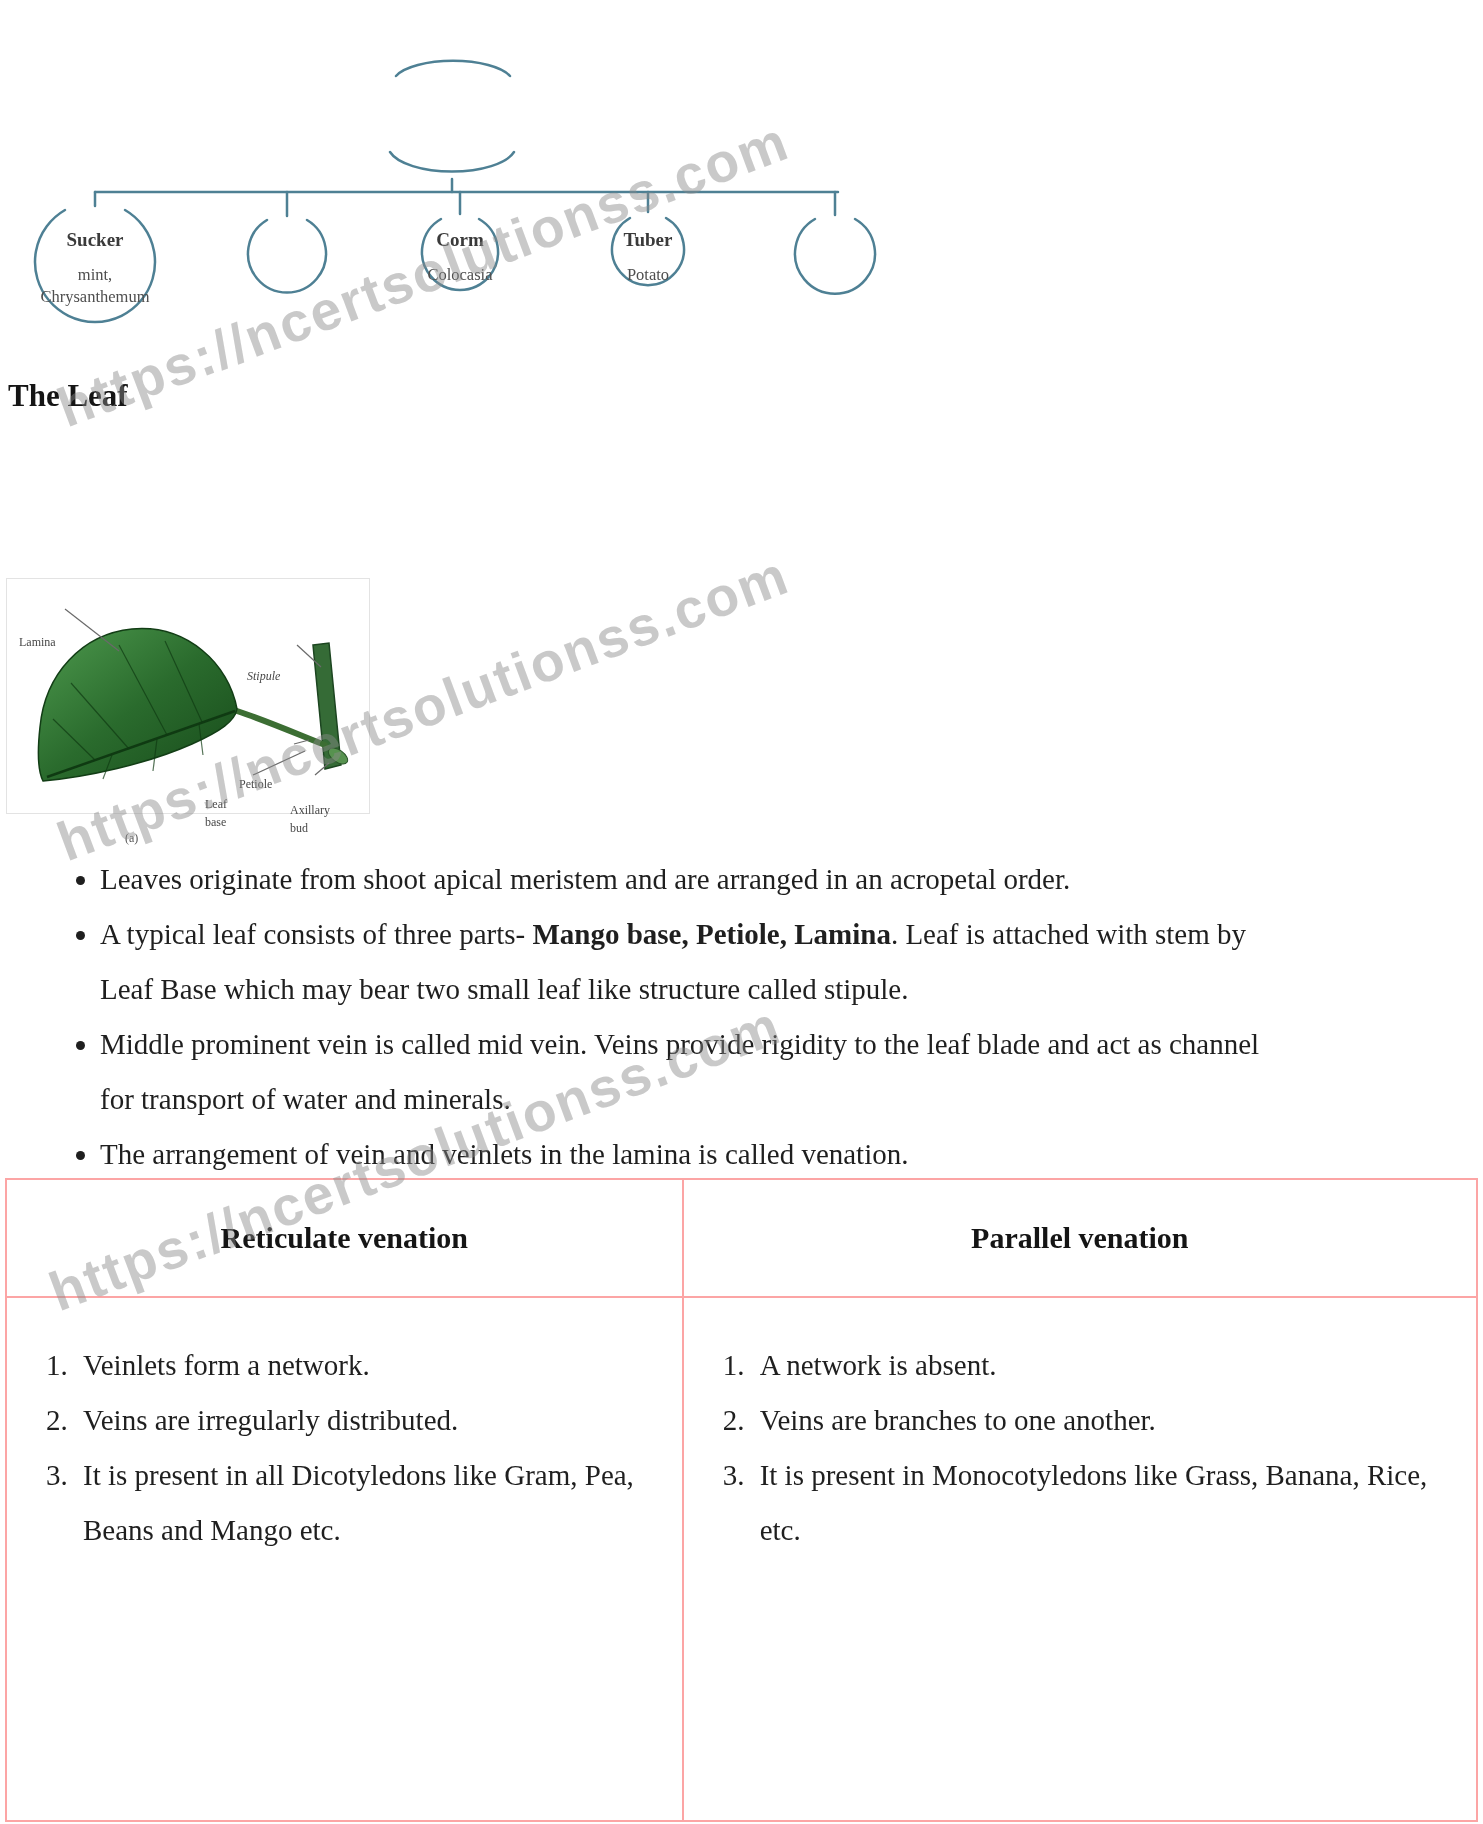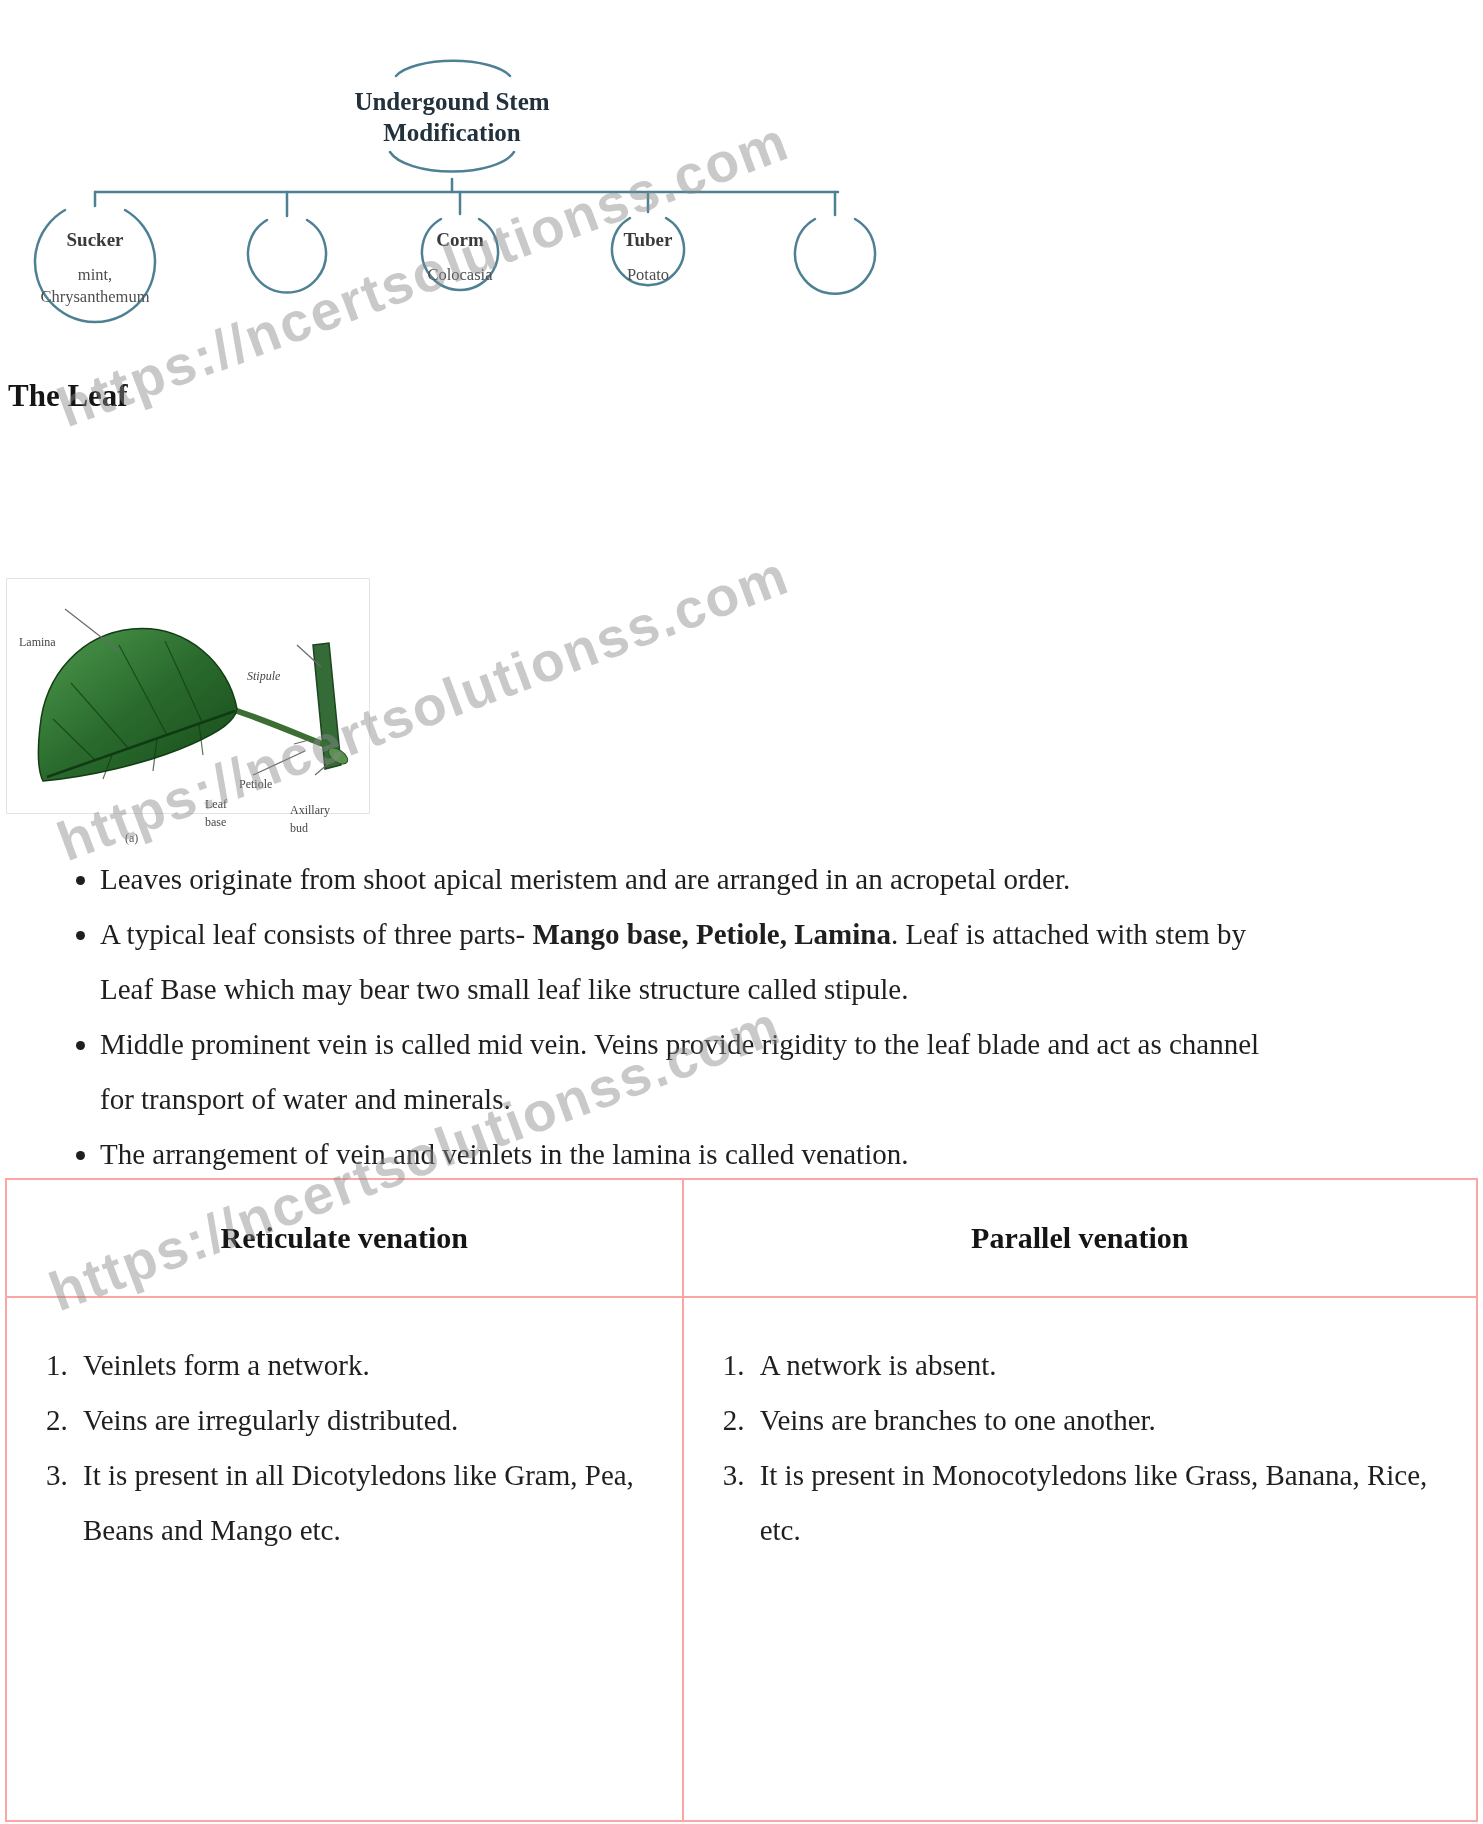--- a/index.html
+++ b/index.html
@@ -89,24 +89,20 @@
         <line x1="648" y1="152" x2="648" y2="172"></line>
         <line x1="835" y1="152" x2="835" y2="175"></line>
         <path d="M 125 170 A 60 60 0 1 1 65 170"></path>
         <path d="M 307 180 A 39 39 0 1 1 267 180"></path>
         <path d="M 479 179 A 38 38 0 1 1 441 179"></path>
         <path d="M 666 178 A 36 36 0 1 1 630 178"></path>
         <path d="M 855 179 A 40 40 0 1 1 815 179"></path>
       </g>
     </svg>
 
-    <div class="dg-title">
-      <div>Undergound Stem</div>
-      <div>Modification</div>
-    </div>
 
     <div class="dg-node" style="left:-5px;">
       <div class="dg-label">Sucker</div>
       <div class="dg-sub">mint,</div>
       <div class="dg-sub2">Chrysanthemum</div>
     </div>
     <div class="dg-node" style="left:360px;">
       <div class="dg-label">Corm</div>
       <div class="dg-sub">Colocasia</div>
     </div>

